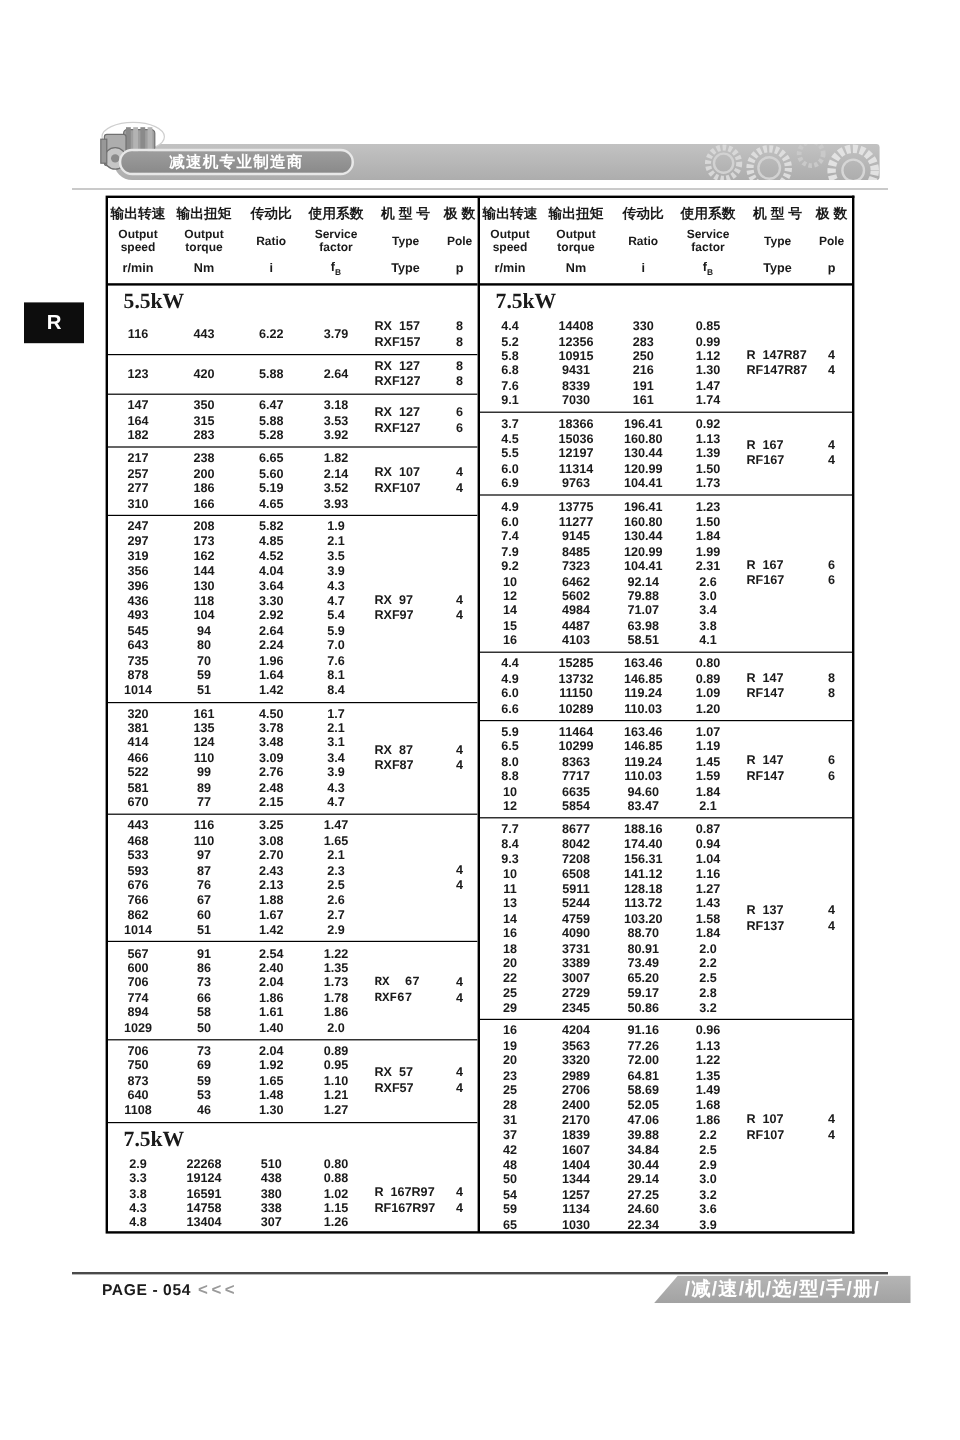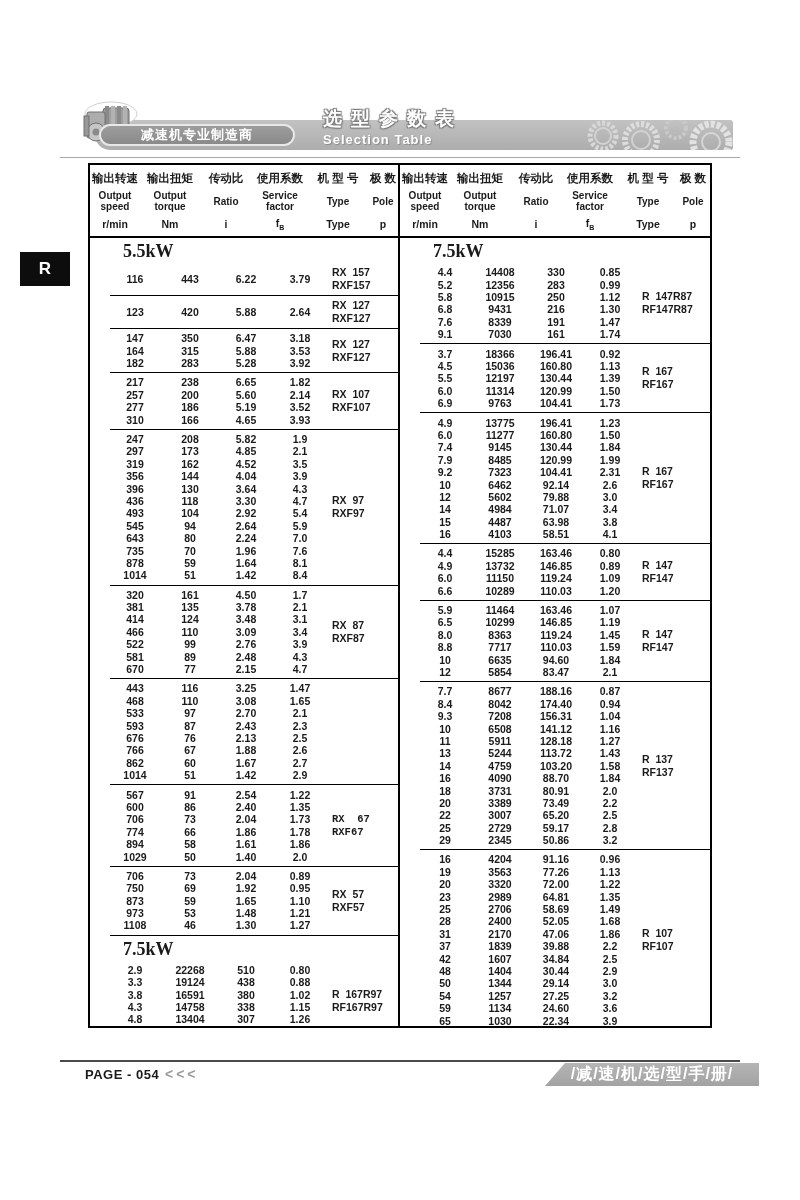--- a/index.html
+++ b/index.html
@@ -30,21 +30,21 @@
   .tables-wrap { position:absolute; left:88px; top:163px; display:flex; }
   .ptable { width:312px; border:2px solid #000; background:#fff; }
   .ptable.right-t { border-left:none; }
   .thead { border-bottom:2px solid #000; padding:3px 0 4px 0; }
   .hrow { display:grid; grid-template-columns:50px 60px 52px 56px 60px 30px; align-items:center; }
   .hcell { text-align:center; }
   .hcn { font-size:11.5px; font-weight:bold; letter-spacing:0px; padding:3px 0 2px 0; white-space:nowrap; }
   .hen { font-size:10px; font-weight:bold; line-height:11px; padding:2px 0; }
   .hunit { font-size:10.5px; font-weight:bold; padding:3px 0 1px 0; }
   .hunit sub { font-size:7px; }
-  .tbody { height:788px; overflow:hidden;padding-left:20px; }
+  .tbody { height:788px; overflow:hidden; }
   .power-header { font-family:"Liberation Serif", serif; font-weight:bold; font-size:18px; padding:3px 0 1px 13px; }
   .hline { height:1px; background:#000; width:100%; }
   .group { display:grid; grid-template-columns:50px 60px 52px 56px 60px 30px; grid-auto-rows:minmax(12.4px,auto);
            padding:3px 0; align-items:center; }
   .num { text-align:center; font-size:10.5px; font-weight:bold; line-height:12px; }
   .typecell { display:flex; flex-direction:column; justify-content:center; align-self:stretch; padding-left:4px; }
   .typeline { font-size:10.5px; font-weight:bold; white-space:pre; line-height:13px; }
   .polecell { display:flex; flex-direction:column; justify-content:center; align-self:stretch; }
   .poleline { font-size:10.5px; font-weight:bold; text-align:center; line-height:13px; }
 
@@ -72,24 +72,20 @@
         <rect x="30" y="6" width="4" height="22" fill="#b3b3b3"></rect>
       <rect x="36" y="6" width="4" height="22" fill="#8a8a8a"></rect>
         <rect x="42" y="6" width="4" height="22" fill="#b3b3b3"></rect>
       <rect x="6" y="12" width="18" height="26" rx="2" fill="#adadad" stroke="#707070"></rect>
       <circle cx="15" cy="32" r="9" fill="#c6c6c6" stroke="#707070"></circle>
       <circle cx="15" cy="32" r="3.5" fill="#8a8a8a"></circle>
       <rect x="3" y="16" width="5" height="20" fill="#989898" stroke="#707070"></rect>
     </svg>
     <div class="badge">
       <span>减速机专业制造商</span>
-    </div>
-    <div class="title-block">
-      <div class="title-cn">选型参数表</div>
-      <div class="title-en">Selection Table</div>
     </div>
     <svg class="gears-right" width="160" height="30" viewBox="0 0 160 30">
       <circle cx="30" cy="16" r="13" fill="none" stroke="#d8d8d8" stroke-width="5" stroke-dasharray="3 2"></circle>
       <circle cx="30" cy="16" r="8" fill="none" stroke="#d2d2d2" stroke-width="2"></circle>
       <circle cx="68" cy="20" r="16" fill="none" stroke="#dddddd" stroke-width="6" stroke-dasharray="3 2"></circle>
       <circle cx="68" cy="20" r="9" fill="none" stroke="#d2d2d2" stroke-width="2"></circle>
       <circle cx="103" cy="8" r="10" fill="none" stroke="#c9c9c9" stroke-width="4" stroke-dasharray="3 2"></circle>
       <circle cx="138" cy="22" r="18" fill="none" stroke="#e2e2e2" stroke-width="7" stroke-dasharray="4 2"></circle>
       <circle cx="138" cy="22" r="9" fill="none" stroke="#d6d6d6" stroke-width="2"></circle>
     </svg>
@@ -388,21 +384,21 @@
             <div class="num" style="grid-area: 1 / 3;">2.04</div>
             <div class="num" style="grid-area: 1 / 4;">0.89</div>
             <div class="num" style="grid-area: 2 / 1;">750</div>
             <div class="num" style="grid-area: 2 / 2;">69</div>
             <div class="num" style="grid-area: 2 / 3;">1.92</div>
             <div class="num" style="grid-area: 2 / 4;">0.95</div>
             <div class="num" style="grid-area: 3 / 1;">873</div>
             <div class="num" style="grid-area: 3 / 2;">59</div>
             <div class="num" style="grid-area: 3 / 3;">1.65</div>
             <div class="num" style="grid-area: 3 / 4;">1.10</div>
-            <div class="num" style="grid-area: 4 / 1;">973</div>
+            <div class="num" style="grid-area: 4 / 1;">640</div>
             <div class="num" style="grid-area: 4 / 2;">53</div>
             <div class="num" style="grid-area: 4 / 3;">1.48</div>
             <div class="num" style="grid-area: 4 / 4;">1.21</div>
             <div class="num" style="grid-area: 5 / 1;">1108</div>
             <div class="num" style="grid-area: 5 / 2;">46</div>
             <div class="num" style="grid-area: 5 / 3;">1.30</div>
             <div class="num" style="grid-area: 5 / 4;">1.27</div>
             <div class="typecell" style="grid-area: 1 / 5 / span 5;">
               <div class="typeline">RX  57</div>
               <div class="typeline">RXF57</div>

